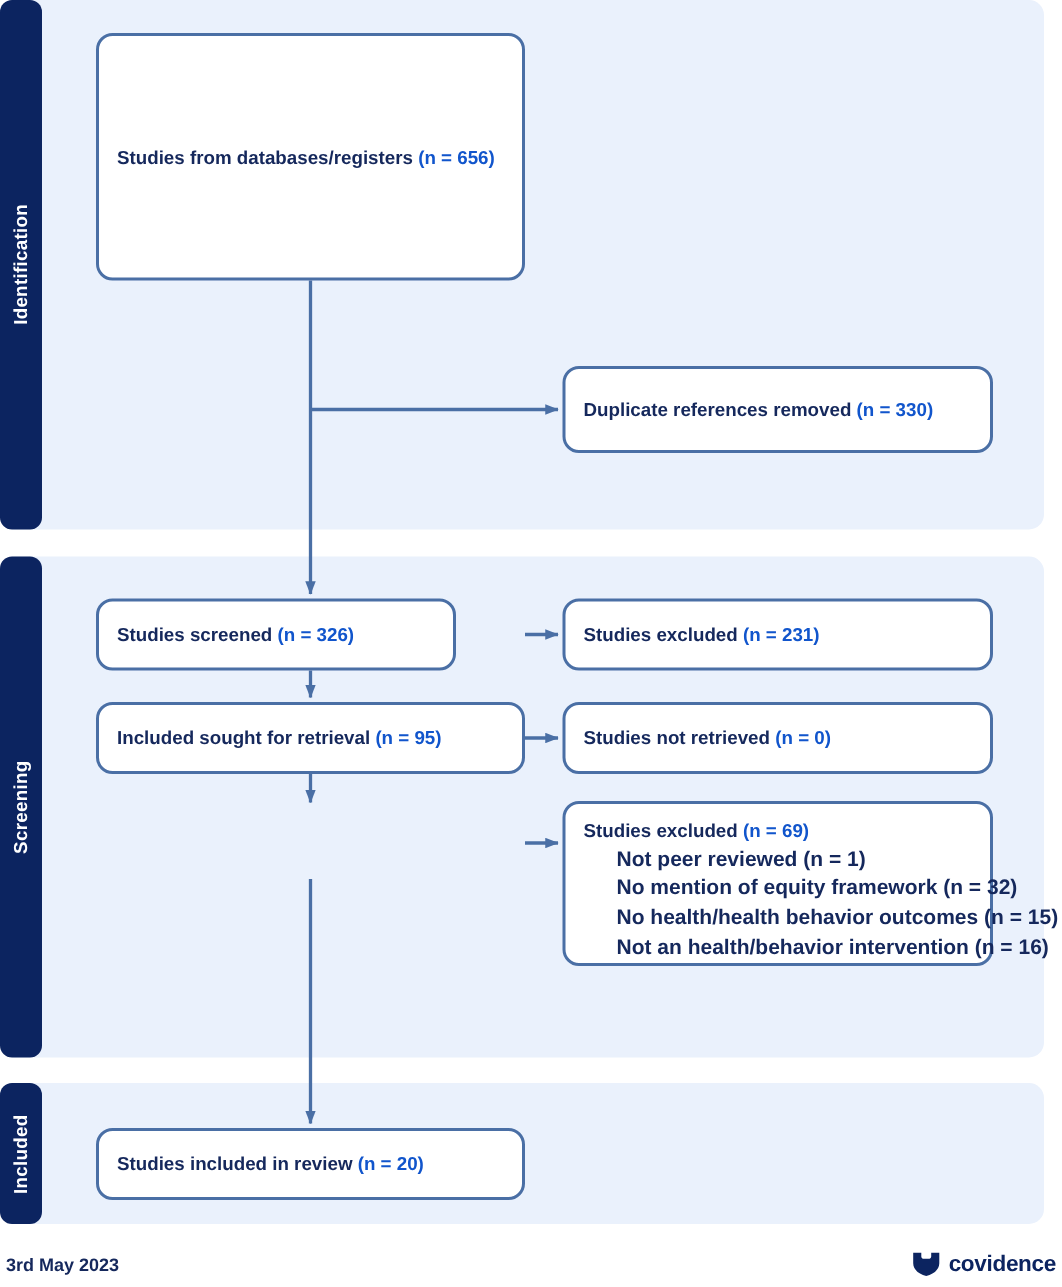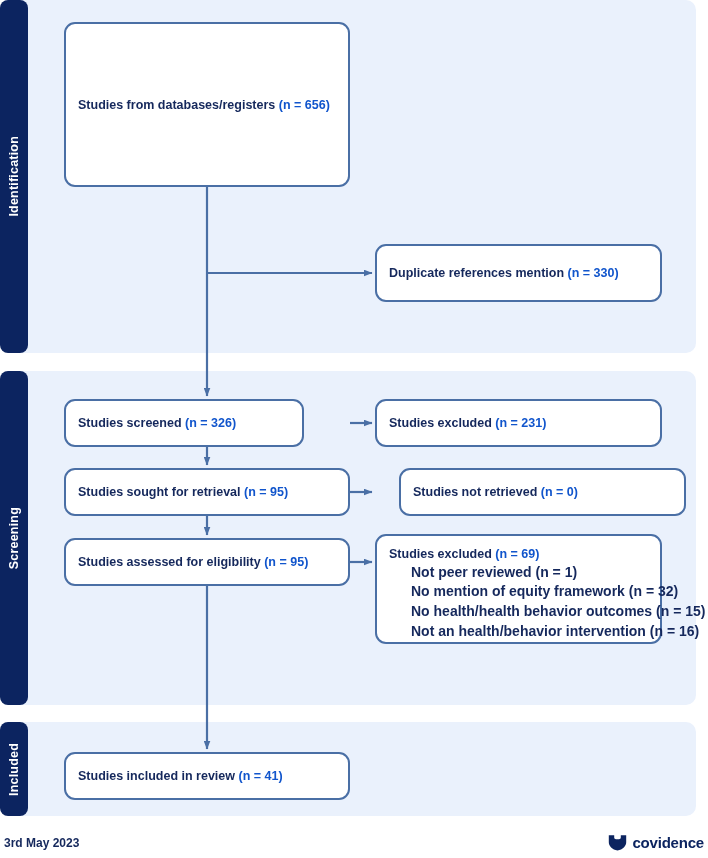--- a/index.html
+++ b/index.html
@@ -97,21 +97,21 @@
     line-height: 1.42;
     white-space: nowrap;
   }
 
   
   #box-databases        { left: 64px;  top: 22px;  width: 286px; height: 165px; }
   #box-duplicates       { left: 375px; top: 244px; width: 287px; height: 58px;  }
   #box-screened         { left: 64px;  top: 399px; width: 240px; height: 48px;  }
   #box-excluded-screen  { left: 375px; top: 399px; width: 287px; height: 48px; align-items: center;  }
   #box-sought           { left: 64px;  top: 468px; width: 286px; height: 48px;  }
-  #box-not-retrieved    { left: 375px; top: 468px; width: 287px; height: 48px; margin-left: 24px;  }
+  #box-not-retrieved    { left: 375px; top: 468px; width: 287px; height: 48px;  }
   #box-assessed         { left: 64px;  top: 538px; width: 286px; height: 48px;  }
   #box-excluded-elig    { left: 375px; top: 534px; width: 287px; height: 110px; }
   #box-included         { left: 64px;  top: 752px; width: 286px; height: 48px;  }
 
   
   #connectors {
     position: absolute;
     left: 0;
     top: 0;
     width: 708px;
@@ -189,69 +189,64 @@
   </svg>
 
   <div class="flow-box" id="box-databases">
     <div class="box-inner">
       <div class="box-label"><span>Studies from databases/registers </span><span class="box-count">(n = 656)</span></div>
     </div>
   </div>
 
   <div class="flow-box" id="box-duplicates">
     <div class="box-inner">
-      <div class="box-label"><span>Duplicate references mention </span><span class="box-count">(n = 330)</span></div>
+      <div class="box-label"><span>Duplicate references removed </span><span class="box-count">(n = 330)</span></div>
     </div>
   </div>
 
   <div class="flow-box" id="box-screened">
     <div class="box-inner">
       <div class="box-label"><span>Studies screened </span><span class="box-count">(n = 326)</span></div>
     </div>
   </div>
 
   <div class="flow-box" id="box-excluded-screen">
     <div class="box-inner">
       <div class="box-label"><span>Studies excluded </span><span class="box-count">(n = 231)</span></div>
     </div>
   </div>
 
   <div class="flow-box" id="box-sought">
     <div class="box-inner">
-      <div class="box-label"><span>Studies sought for retrieval </span><span class="box-count">(n = 95)</span></div>
+      <div class="box-label"><span>Included sought for retrieval </span><span class="box-count">(n = 95)</span></div>
     </div>
   </div>
 
   <div class="flow-box" id="box-not-retrieved">
     <div class="box-inner">
       <div class="box-label"><span>Studies not retrieved </span><span class="box-count">(n = 0)</span></div>
     </div>
   </div>
 
-  <div class="flow-box" id="box-assessed">
-    <div class="box-inner">
-      <div class="box-label"><span>Studies assessed for eligibility </span><span class="box-count">(n = 95)</span></div>
-    </div>
-  </div>
 
   <div class="flow-box top-align" id="box-excluded-elig">
     <div class="box-inner">
       <div class="box-label"><span>Studies excluded </span><span class="box-count">(n = 69)</span></div>
       <ul class="sub-list" id="exclusion-reasons">
           <li>Not peer reviewed (n = 1)</li>
           <li>No mention of equity framework (n = 32)</li>
           <li>No health/health behavior outcomes (n = 15)</li>
           <li>Not an health/behavior intervention (n = 16)</li>
         </ul>
     </div>
   </div>
 
   <div class="flow-box" id="box-included">
     <div class="box-inner">
-      <div class="box-label"><span>Studies included in review </span><span class="box-count">(n = 41)</span></div>
+      <div class="box-label"><span>Studies included in review </span><span class="box-count">(n = 20)</span></div>
     </div>
   </div>
 
   <div id="footer-date">3rd May 2023</div>
 
   <div id="brand-logo">
     <svg width="19" height="17" viewBox="0 0 19 17">
       <path d="M 0.8 1.2 L 6.2 1.2 L 6.2 3.6 C 6.2 4.5 7.0 5.2 8.0 5.2 L 11.0 5.2 C 12.0 5.2 12.8 4.5 12.8 3.6 L 12.8 1.2 L 18.2 1.2 L 18.2 8.2 C 18.2 12.2 14.8 15.4 9.5 16.6 C 4.2 15.4 0.8 12.2 0.8 8.2 Z" fill="#0c2460"></path>
     </svg>
     <span id="brand-name">covidence</span>

